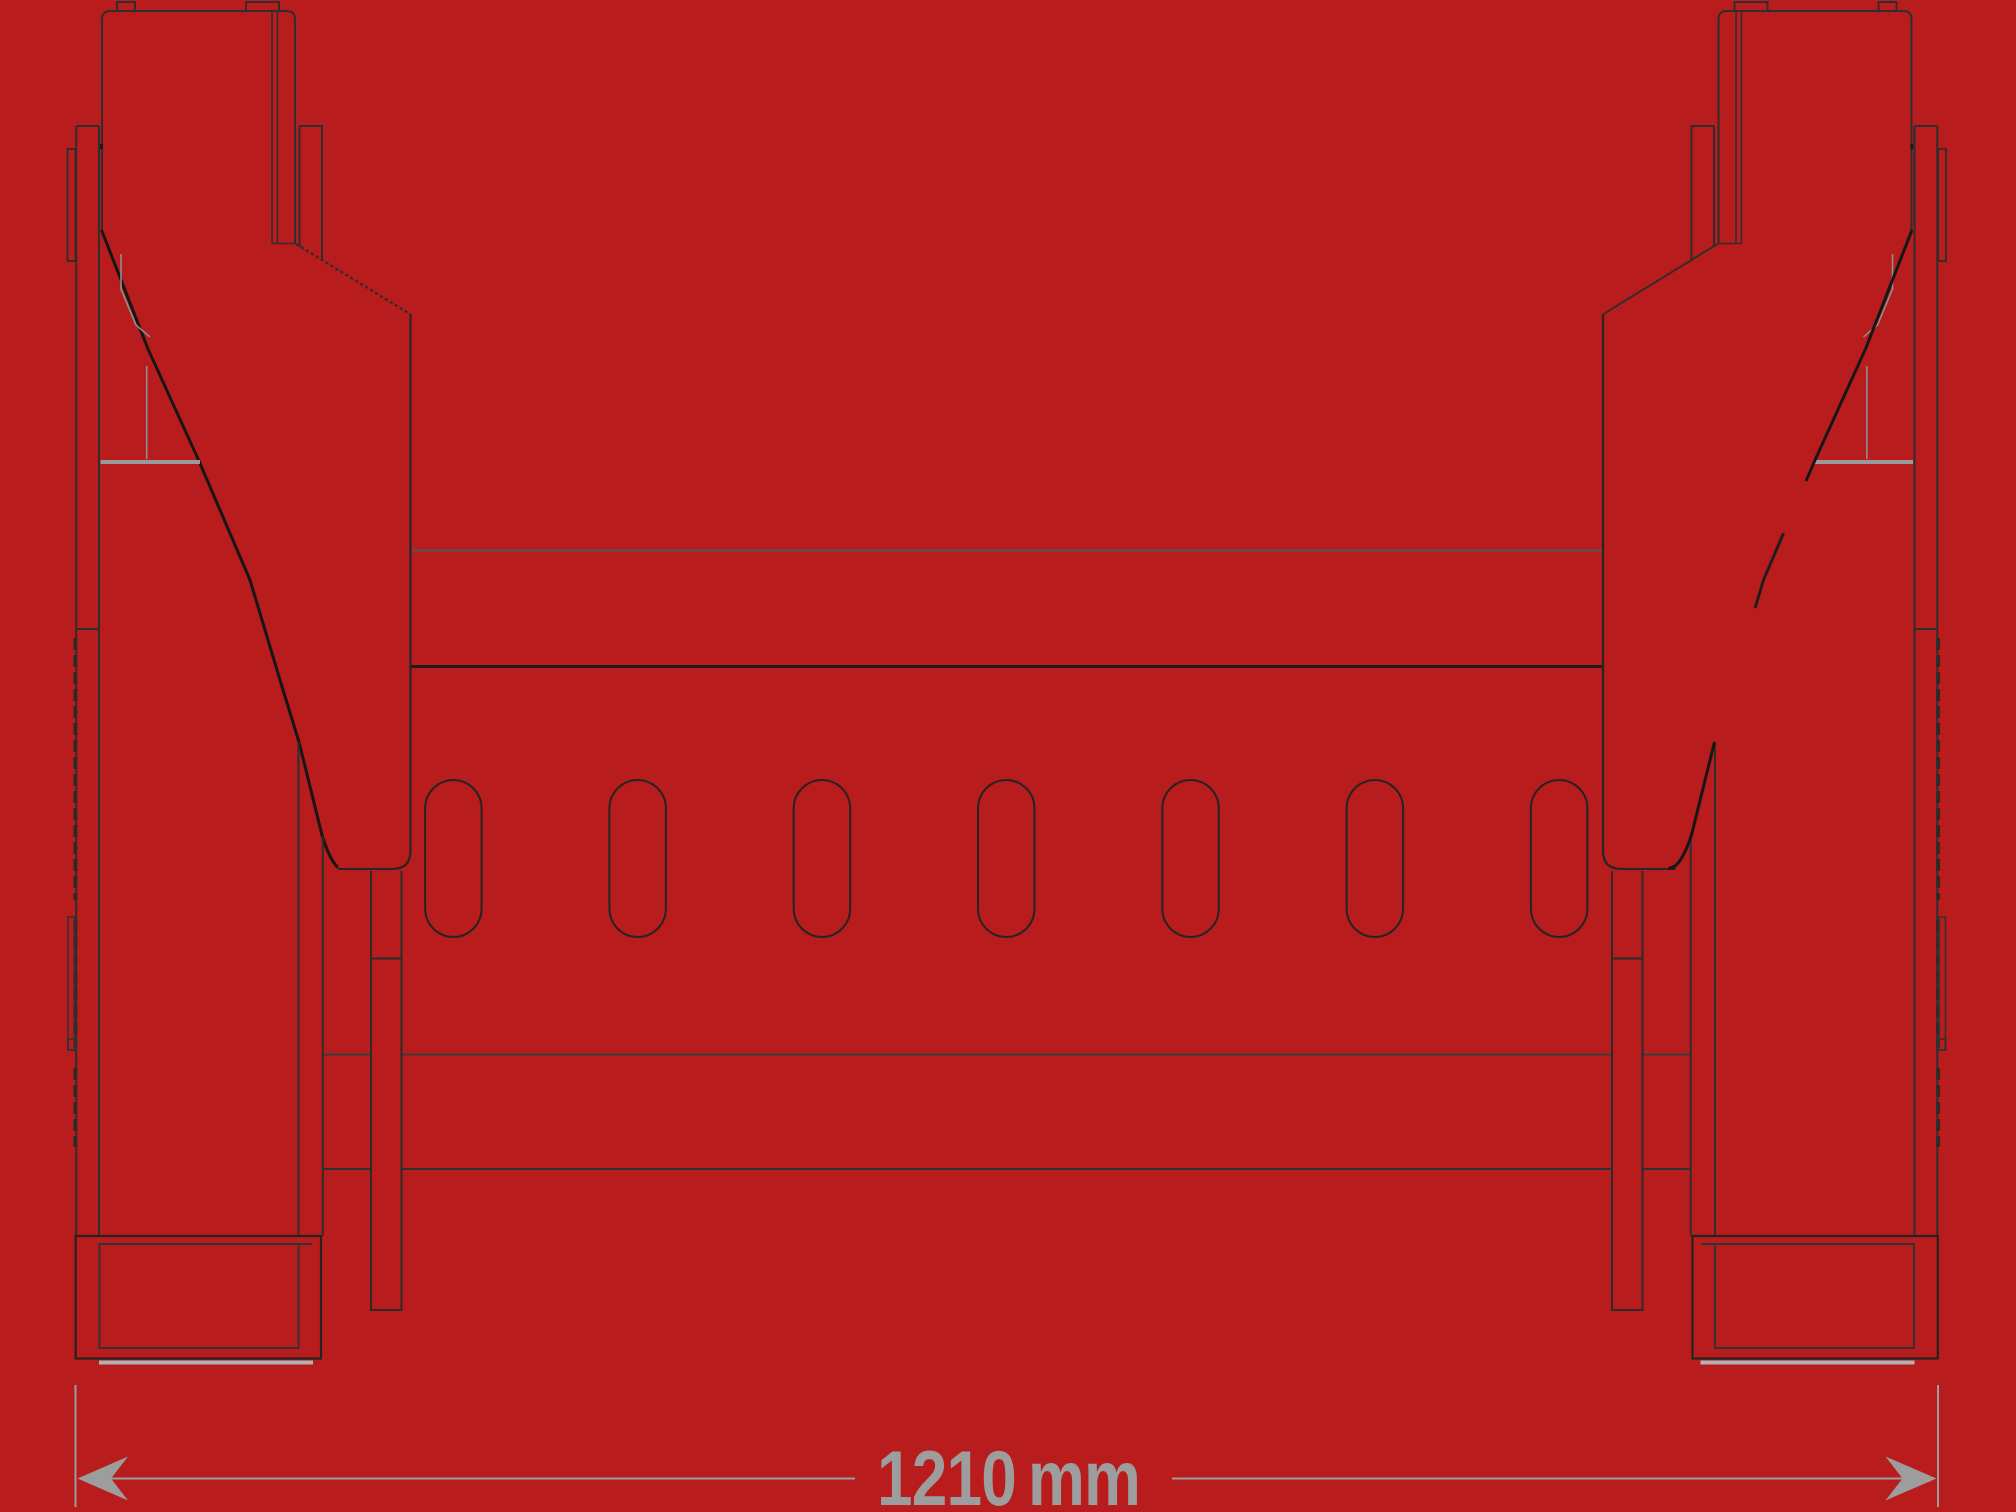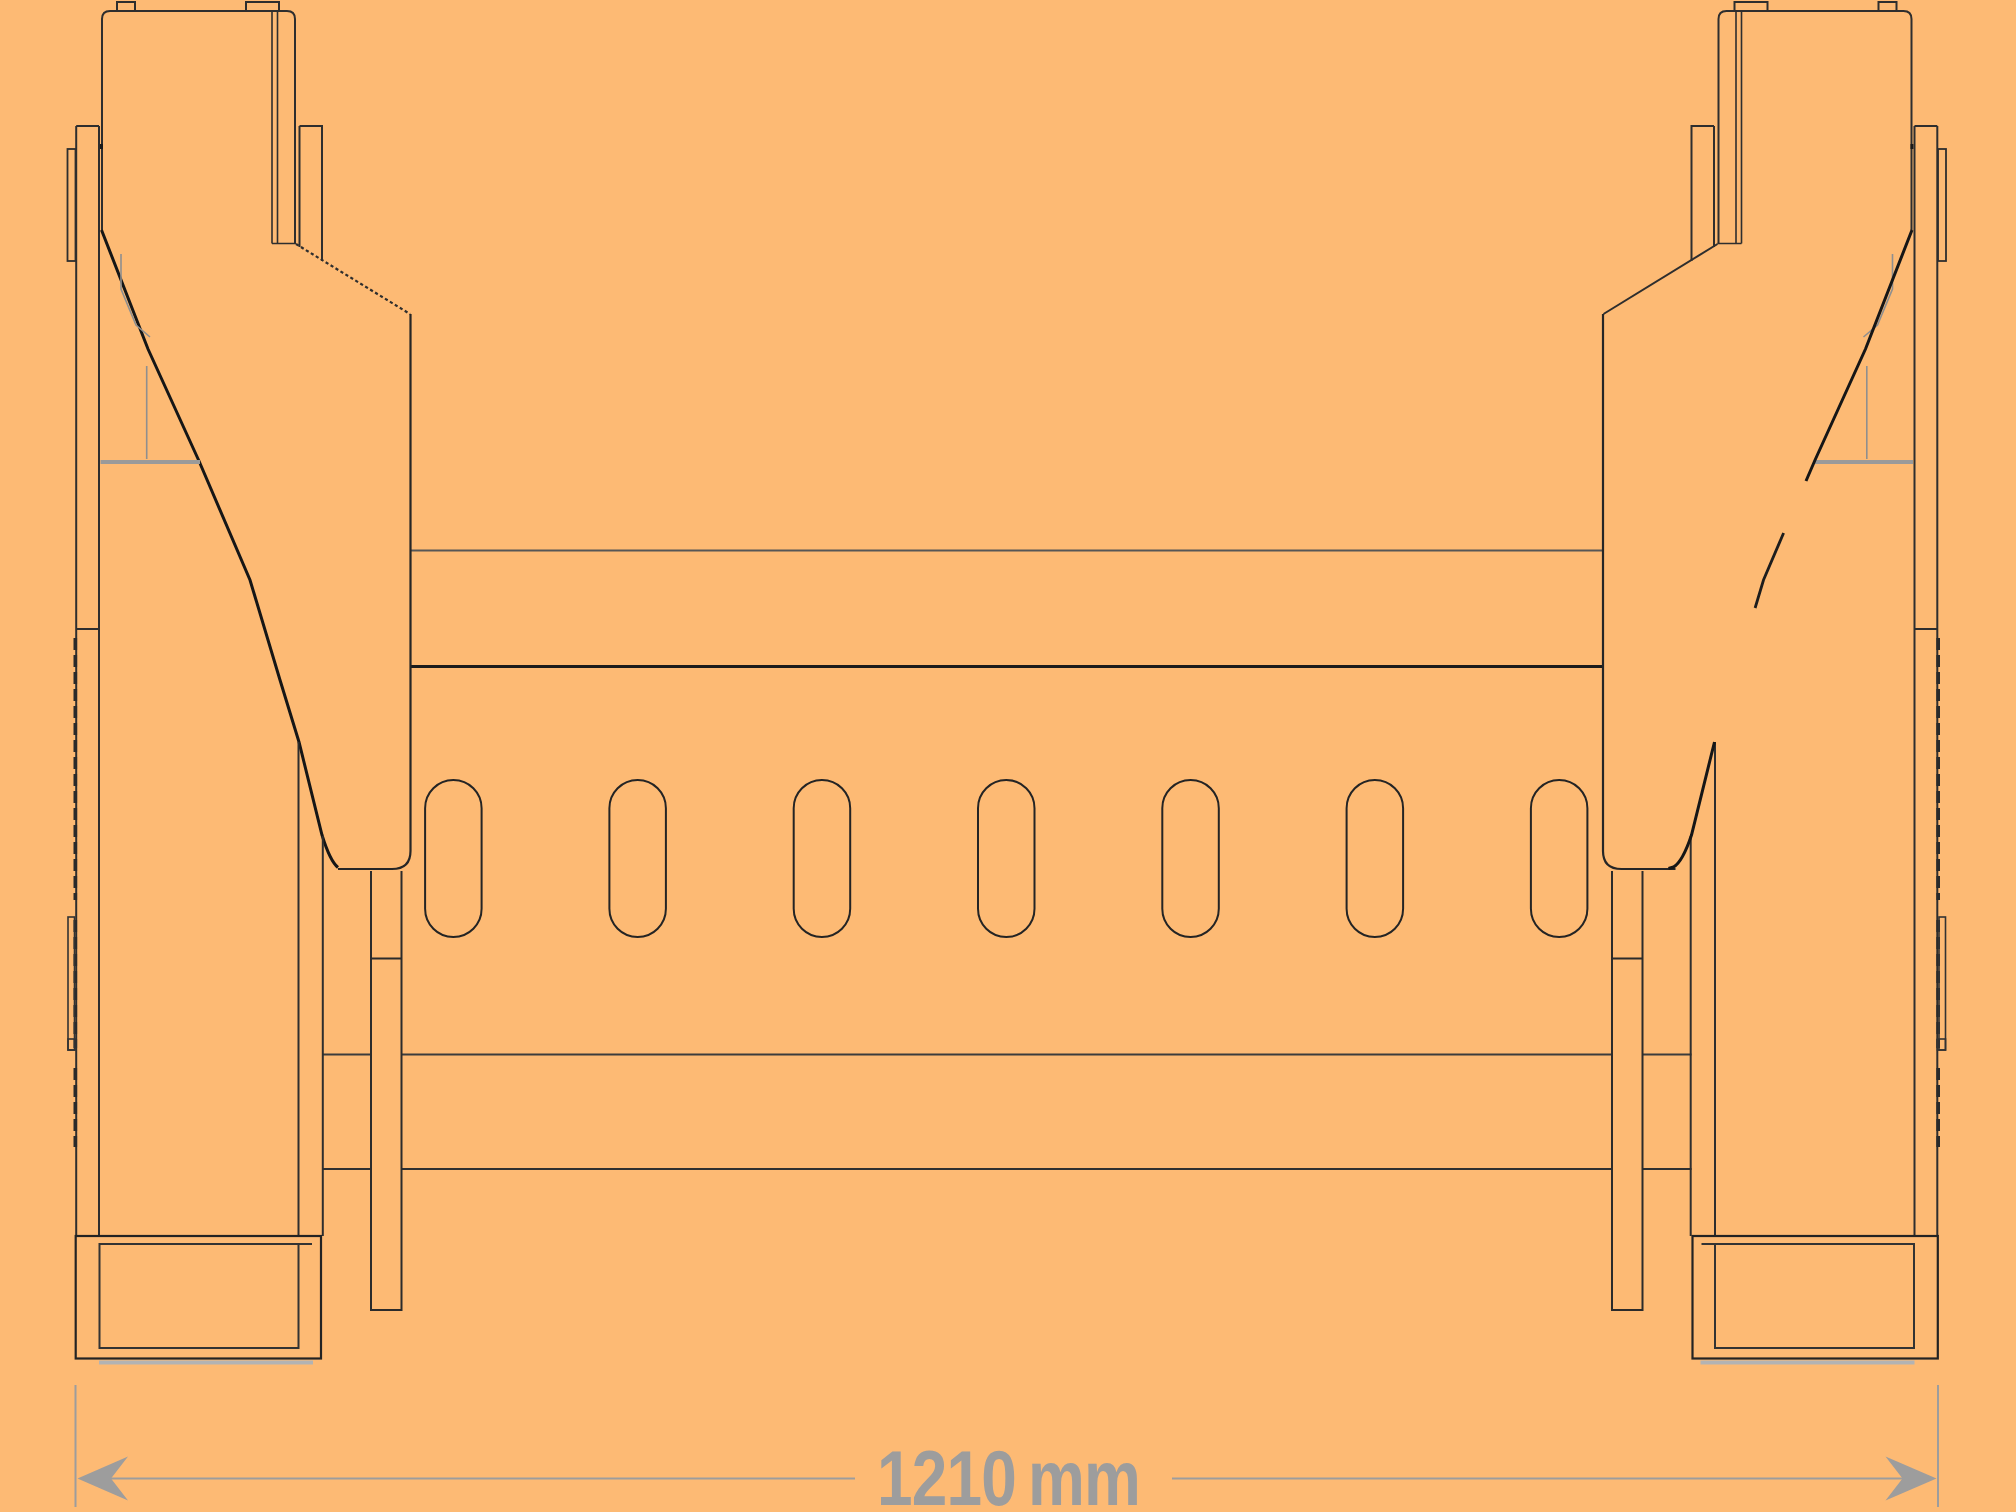--- a/index.html
+++ b/index.html
@@ -1,16 +1,16 @@
 <!DOCTYPE html>
 <html><head>
 <meta charset="utf-8">
 <style>
   html,body{margin:0;padding:0;background:#ffffff;}
-  .wrap{width:2016px;height:1512px;position:relative;overflow:hidden;background:#fdba74;}
+  .wrap{width:2016px;height:1512px;position:relative;overflow:hidden;background:#b91c1c;}
   svg{display:block;}
   text{font-family:"Liberation Sans", sans-serif;font-weight:bold;}
 </style>
 </head>
 <body>
 
 <div class="wrap">
 <svg width="2016" height="1512" viewBox="0 0 2016 1512" fill="none">
 
 <path d="M410.5,550.5 H1603.5" stroke="#565656" stroke-width="1.8"></path>

